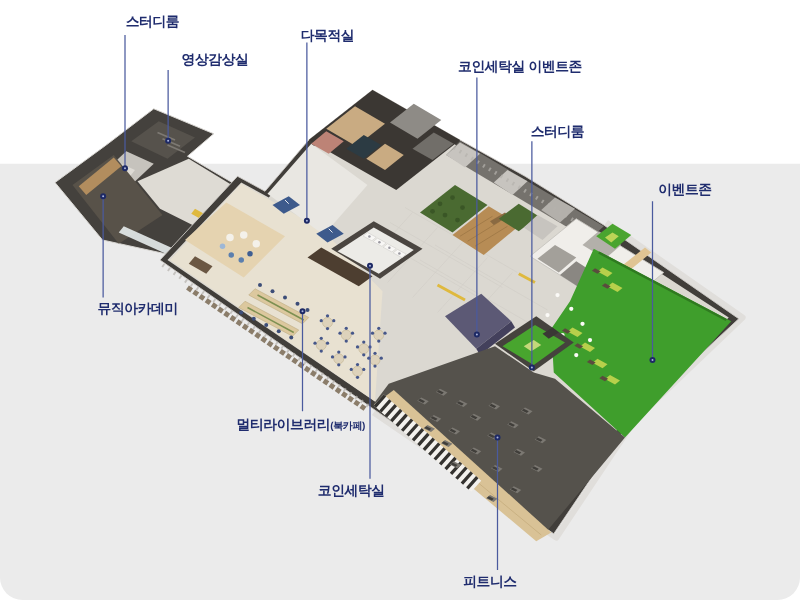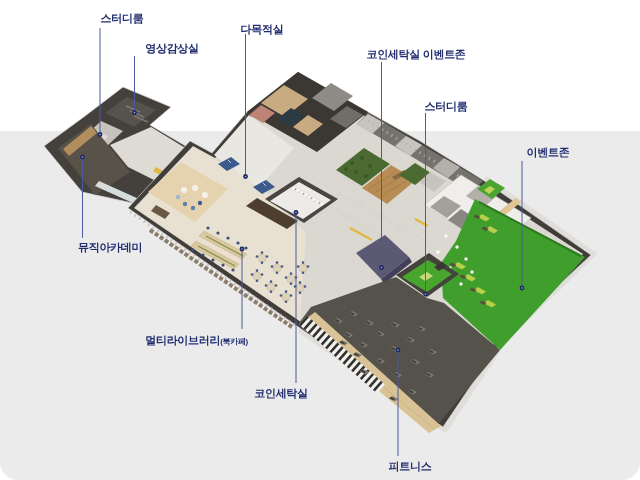--- a/index.html
+++ b/index.html
@@ -19,21 +19,21 @@
   .callout-label{
     position:absolute;
     color:#1f2c6e;
     font-size:11px;
     font-weight:bold;
     letter-spacing:-0.3px;
     white-space:nowrap;
     line-height:12px;
   }
   .anchor-c{transform:translateX(-50%);}
-  .anchor-r{transform:translateX(-100%);}
+  .anchor-r{transform:translateX(-100%);margin-left:44px;}
   .label-suffix{font-size:8px;font-weight:bold;}
 </style>
 </head>
 <body>
 
 <div id="stage">
   <div id="bg-lower"></div>
 
   <svg id="plan-svg" width="640" height="480" viewBox="0 0 640 480">
     <defs>
@@ -341,14 +341,14 @@
 
   <div class="callout-label anchor-c" style="left:122px;top:12px">스터디룸</div>
   <div class="callout-label anchor-c" style="left:172px;top:42px">영상감상실</div>
   <div class="callout-label anchor-c" style="left:262px;top:23px">다목적실</div>
   <div class="callout-label anchor-c" style="left:416px;top:48px">코인세탁실 이벤트존</div>
   <div class="callout-label anchor-c" style="left:446px;top:100px">스터디룸</div>
   <div class="callout-label anchor-c" style="left:548px;top:146px">이벤트존</div>
   <div class="callout-label" style="left:78px;top:241px">뮤직아카데미</div>
   <div class="callout-label anchor-r" style="left:248px;top:334px"><span>멀티라이브러리</span><span class="label-suffix">(북카페)</span></div>
   <div class="callout-label anchor-c" style="left:281px;top:387px">코인세탁실</div>
-  <div class="callout-label anchor-c" style="left:410px;top:460px">피트니스</div>
+  <div class="callout-label anchor-c" style="left:392px;top:460px">피트니스</div>
 </div>
 
 </body></html>

